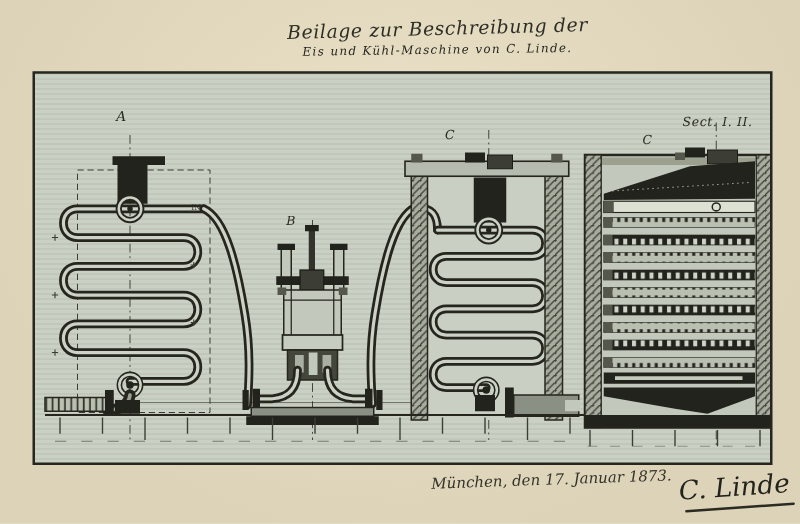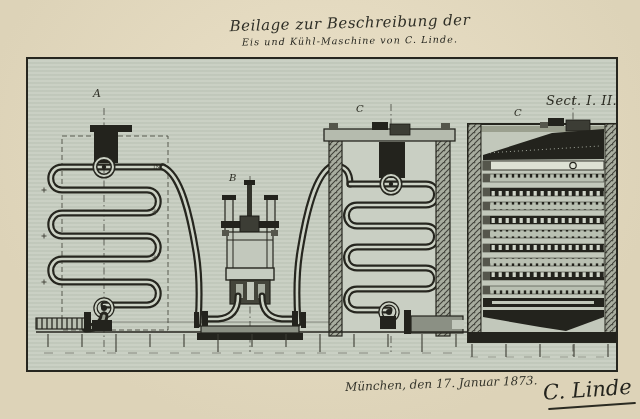--- a/index.html
+++ b/index.html
@@ -24,21 +24,21 @@
     background:
       repeating-linear-gradient(0deg, rgba(255,255,255,.05) 0 2px, rgba(40,50,40,.04) 2px 4px),
       var(--drawing-bg,#c7cec1);
   }
   svg.drawing { position:absolute; left:0; top:0; width:588px; height:311px; display:block; }
   .lbl { position:absolute; font-style:italic; color:#2b2b22; line-height:1; }
   .lbl-a { left:93px; top:88px; font-size:11px; }
   .lbl-b { left:229px; top:173px; font-size:10px; }
   .lbl-c1 { left:356px; top:104px; font-size:10px; }
   .lbl-c2 { left:514px; top:108px; font-size:10px; }
-  .lbl-sect { left:546px; top:94px; font-size:13px; letter-spacing:.5px; }
+  .lbl-sect { left:546px; top:94px; font-size:10px; letter-spacing:.5px; }
   .lbl-in { left:153px; top:164px; font-size:6px; font-style:normal; opacity:.85; }
   .date-line {
     position:absolute; left:345px; top:376px; width:230px;
     font-style:italic; font-size:12px; color:#33332a; transform:rotate(-2deg);
   }
   .signature {
     position:absolute; left:543px; top:377px; width:110px;
     font-style:italic; font-size:21px; color:var(--dark-fill,#23231d); transform:rotate(-4deg);
   }
   .sig-underline {

